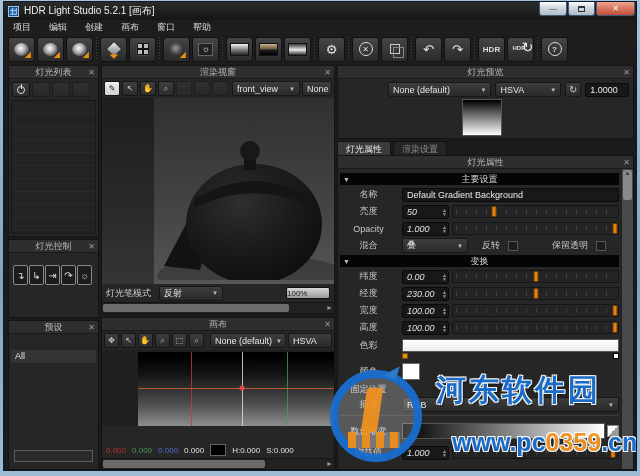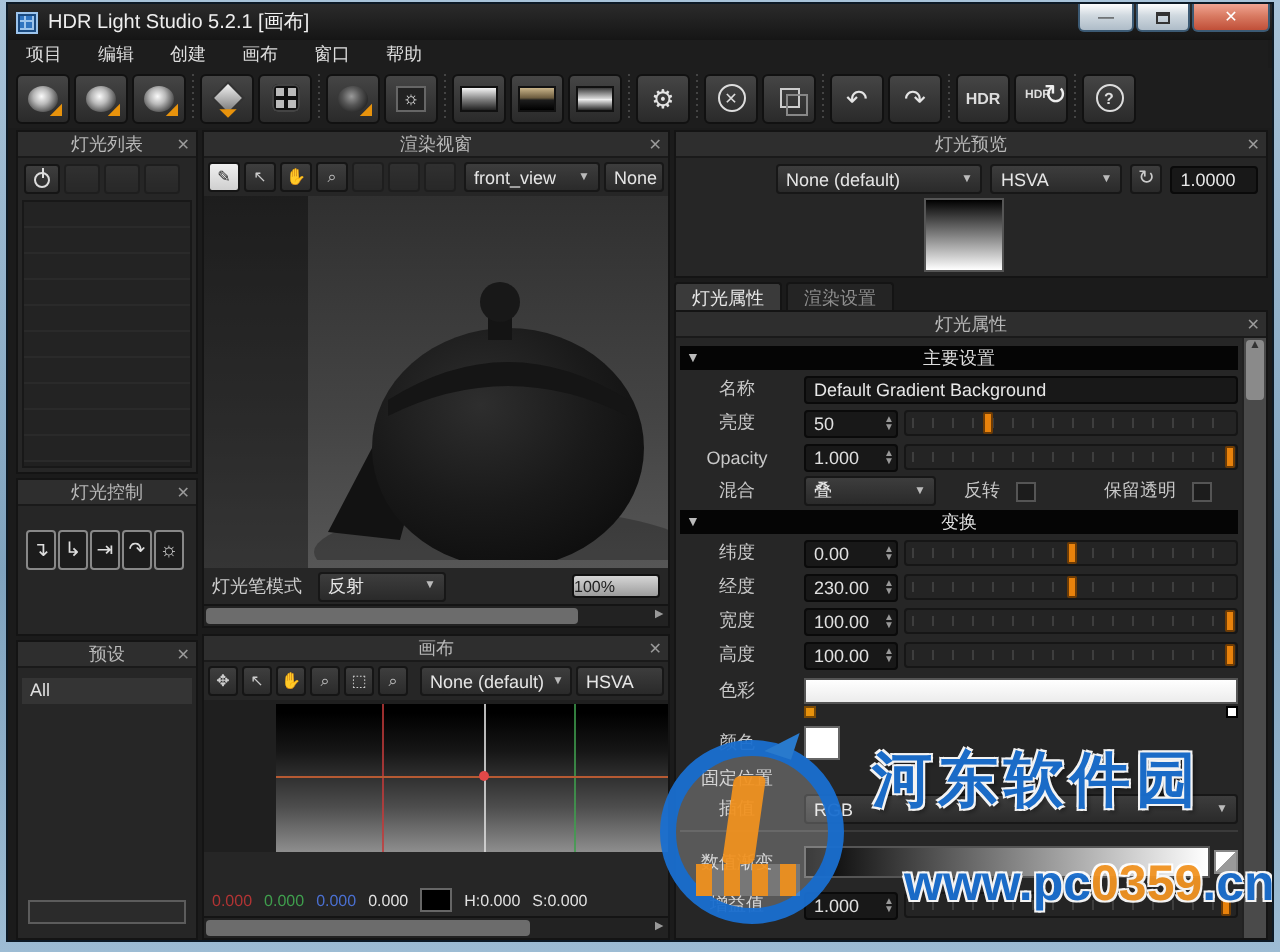--- a/index.html
+++ b/index.html
@@ -53,29 +53,29 @@
   .mbtn.lit{background:linear-gradient(#f0f0f0,#cfcfcf);color:#222;}
   .mbtn.dim{opacity:.45;}
   .power{width:8px;height:8px;border:1.5px solid #ddd;border-radius:50%;position:relative;}
   .power::after{content:'';position:absolute;left:2.5px;top:-3px;width:1.5px;height:5px;background:#ddd;}
 
   
   .listrows{flex:1;margin:0 2px 2px 2px;background:#202020;border:1px solid #181818;overflow:hidden;}
   .lrow{height:13px;border-bottom:1px solid #2a2a2a;background:#232323;}
   .ctlicons{display:flex;padding:12px 4px 0 4px;}
   .cbtn{width:15px;height:20px;border:1px solid #888;border-radius:2px;background:#1c1c1c;color:#ddd;font-size:10px;display:flex;align-items:center;justify-content:center;margin-right:1px;}
-  .preset-all{margin:5px 2px 0 2px;height:13px;background:#343434;color:#e0e0e0;font-size:9px;line-height:13px;padding-left:4px;}
+  .preset-all{margin:16px 2px 0 2px;height:13px;background:#343434;color:#e0e0e0;font-size:9px;line-height:13px;padding-left:4px;}
   .preset-input{position:absolute;left:5px;right:5px;bottom:7px;height:12px;background:#2b2b2b;border:1px solid #5c5c5c;}
 
   
   .dd{display:flex;align-items:center;height:15px;background:linear-gradient(#3d3d3d,#2a2a2a);border:1px solid #171717;border-radius:2px;color:#e6e6e6;font-size:9px;padding:0 4px;white-space:nowrap;overflow:hidden;}
   .dd .arr{margin-left:auto;font-size:6px;color:#bbb;padding-left:4px;}
   .txtin{height:14px;background:#181818;border:1px solid #0a0a0a;border-radius:2px;color:#e8e8e8;font-size:9px;padding:0 4px;display:flex;align-items:center;white-space:nowrap;overflow:hidden;}
   .spin{width:47px;height:14px;background:#181818;border:1px solid #0a0a0a;border-radius:2px;color:#e0e0e0;font-size:9px;display:flex;align-items:center;padding:0 1px 0 4px;flex:none;}
-  .spin .v{flex:1;}
+  .spin .v{flex:1;font-style:italic;}
   .spin .ud{display:flex;flex-direction:column;color:#999;font-size:5px;line-height:4px;}
   .slider{position:relative;height:13px;background:#242424;border:1px solid #161616;border-radius:2px;flex:1;margin-left:3px;}
   .slider::before{content:'';position:absolute;left:3px;right:3px;top:3px;bottom:3px;background:repeating-linear-gradient(90deg,#3e3e3e 0 1px,transparent 1px 10px);}
   .hdl{position:absolute;top:0;width:5px;height:11px;background:#e8820c;border:1px solid #6e3c05;border-radius:1px;transform:translateX(-50%);}
   .cb{width:10px;height:10px;background:#1c1c1c;border:1px solid #555;flex:none;}
 
   
   .rtoolbar{display:flex;align-items:center;padding:2px 2px;flex:none;}
   .viewport{flex:1;position:relative;background:linear-gradient(#303030,#454545 62%,#565656);overflow:hidden;}
   .viewport .lshade{position:absolute;left:0;top:0;bottom:0;width:52px;background:rgba(0,0,0,.38);}

